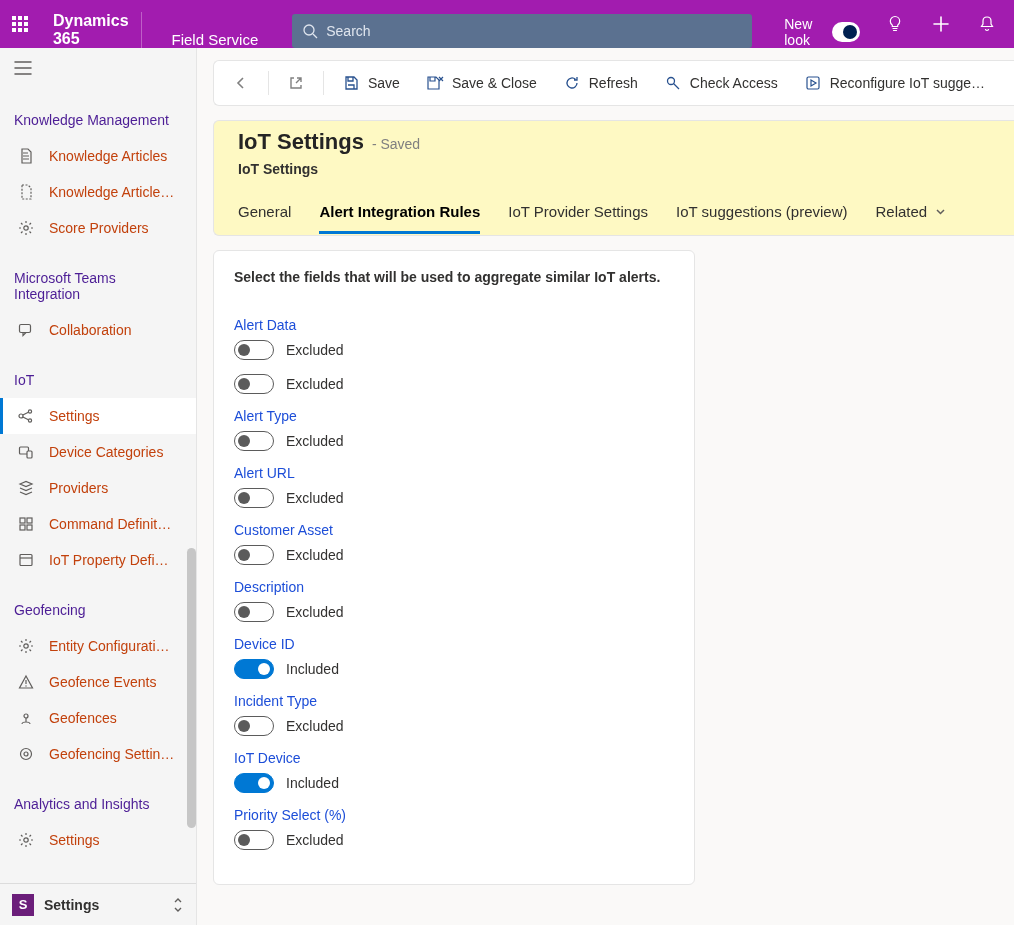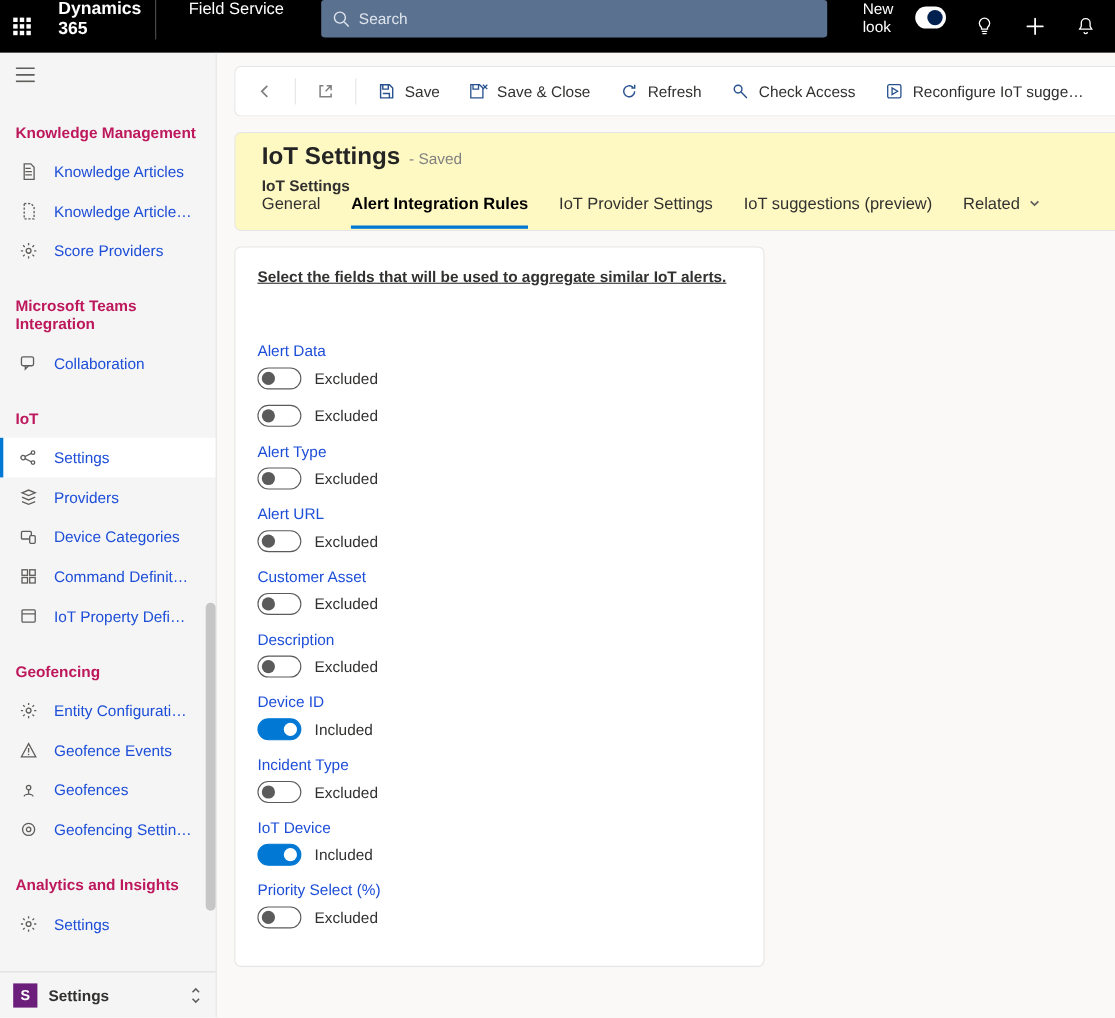--- a/index.html
+++ b/index.html
@@ -9,25 +9,25 @@
     font-size: 14px;
     color: #323130;
     background: #faf9f8;
     width: 1014px;
     height: 925px;
     overflow: hidden;
   }
 
   
   .top-header {
-    background: #000000;
+    background: #a21caf;
     color: #fff;
     height: 48px;
     display: flex;
-    align-items: flex-start;
+    align-items: flex-end;
     padding: 0 12px 0 8px;
     gap: 16px;
   }
   .waffle {
     width: 40px; height: 48px;
     display: flex; align-items: center; justify-content: center;
   }
   .waffle-grid {
     display: grid;
     grid-template-columns: repeat(3, 4px);
@@ -76,27 +76,27 @@
     border-right: 1px solid #e5e5e5;
     display: flex;
     flex-direction: column;
     position: relative;
   }
   .nav-hamburger {
     height: 40px; display: flex; align-items: center; padding: 0 14px;
   }
   .nav-scroll { overflow-y: auto; flex: 1; padding-top: 18px; }
   .nav-section-title {
-    font-weight: 700; font-size: 14px; padding: 6px 14px 10px 14px; color: #be185d;
+    font-weight: 400; font-size: 14px; padding: 6px 14px 10px 14px; color: #4c1d95;
   }
   .nav-item {
     height: 36px; display: flex; align-items: center;
     padding: 0 12px 0 14px; gap: 14px; cursor: pointer;
     white-space: nowrap; overflow: hidden; text-overflow: ellipsis;
-    color: #1d4ed8; font-size: 14px;
+    color: #c2410c; font-size: 14px;
     border-left: 3px solid transparent;
   }
   .nav-item.active {
     background: #fff; border-left: 3px solid #0078d4; font-weight: 400;
   }
   .nav-item svg { flex-shrink: 0; }
   .nav-ico { width: 18px; height: 18px; color: #605e5c; display:inline-flex; align-items:center; justify-content:center;}
   .area-switcher {
     height: 42px; border-top: 1px solid #dcdcdc;
     display: flex; align-items: center; padding: 0 12px; gap: 10px;
@@ -129,38 +129,38 @@
   .form-card {
     background:#fef9c3; border:1px solid #e5e5e5; border-right:none;
     margin-top:14px; border-radius:6px 0 0 6px;
     padding: 8px 24px 0 24px;
   }
   .page-title { display:flex; align-items:baseline; gap:8px;}
   .page-title h1 { font-size:22px; font-weight:700; margin:0; color:#242424;}
   .page-title .saved { color:#808080; font-size:14px; }
   .sub-title { font-weight:600; font-size:14px; margin-top:6px; color:#323130;}
 
-  .tabs { display:flex; gap:28px; border-bottom:1px solid transparent; }
+  .tabs { display:flex; gap:28px; margin-top:26px; border-bottom:1px solid transparent; }
   .tab {
     padding: 0 0 14px 0; font-size:15px; color:#323130; cursor:pointer;
     position:relative; white-space:nowrap;
   }
   .tab.active { font-weight:600; color:#000; }
   .tab.active::after {
     content:""; position:absolute; left:0; right:0; bottom:0;
     height:3px; background:#0078d4;
   }
   .tab .chev { margin-left:4px; color:#605e5c; }
 
   .panel {
     width: 482px;
     background:#fff; border:1px solid #e5e5e5; border-radius:6px;
     margin-top: 14px; padding: 18px 20px 20px 20px;
   }
-  .panel .lead { font-weight:600; font-size:14px; color:#323130; margin-bottom: 52px; text-decoration: underline;}
+  .panel .lead { font-weight:600; font-size:14px; color:#323130; margin-bottom: 32px;}
   .field { margin-bottom: 14px; }
   .field-label { font-size:14px; color:#1d4ed8; margin-bottom:7px; }
   .field-row { display:flex; align-items:center; gap:12px;text-align:center; }
   .toggle {
     width:40px; height:20px; border-radius:12px; position:relative;
     background:#fff; border:1px solid #5b5b5b;
   }
   .toggle::after {
     content:""; position:absolute; top:3px; left:3px;
     width:12px; height:12px; border-radius:50%; background:#5b5b5b;
@@ -287,33 +287,33 @@
               <circle cx="12" cy="3.5" r="1.6" fill="none" stroke="#605e5c" stroke-width="1.2"></circle>
               <circle cx="12" cy="12.5" r="1.6" fill="none" stroke="#605e5c" stroke-width="1.2"></circle>
               <path d="M4.8 7l5.6-2.8M4.8 9l5.6 2.8" stroke="#605e5c" stroke-width="1.2"></path>
             </svg>
         </span>
         <span>Settings</span>
       </div>
       <div class="nav-item">
         <span class="nav-ico">
           <svg width="16" height="16" viewBox="0 0 16 16">
-              <path d="M2 4l6-2.5L14 4l-6 2.5L2 4Z M2 8l6 2.5L14 8 M2 12l6 2.5L14 12" fill="none" stroke="#605e5c" stroke-width="1.2"></path>
-            </svg>
-        </span>
-        <span>Providers</span>
-      </div>
-      <div class="nav-item">
-        <span class="nav-ico">
-          <svg width="16" height="16" viewBox="0 0 16 16">
               <rect x="1.5" y="3" width="9" height="7" rx="1" fill="none" stroke="#605e5c" stroke-width="1.2"></rect>
               <rect x="9" y="7" width="5" height="7" rx="1" fill="#f5f5f5" stroke="#605e5c" stroke-width="1.2"></rect>
             </svg>
         </span>
         <span>Device Categories</span>
+      </div>
+      <div class="nav-item">
+        <span class="nav-ico">
+          <svg width="16" height="16" viewBox="0 0 16 16">
+              <path d="M2 4l6-2.5L14 4l-6 2.5L2 4Z M2 8l6 2.5L14 8 M2 12l6 2.5L14 12" fill="none" stroke="#605e5c" stroke-width="1.2"></path>
+            </svg>
+        </span>
+        <span>Providers</span>
       </div>
       <div class="nav-item">
         <span class="nav-ico">
           <svg width="16" height="16" viewBox="0 0 16 16">
               <rect x="2" y="2" width="5" height="5" fill="none" stroke="#605e5c" stroke-width="1.2"></rect>
               <rect x="9" y="2" width="5" height="5" fill="none" stroke="#605e5c" stroke-width="1.2"></rect>
               <rect x="2" y="9" width="5" height="5" fill="none" stroke="#605e5c" stroke-width="1.2"></rect>
               <rect x="9" y="9" width="5" height="5" fill="none" stroke="#605e5c" stroke-width="1.2"></rect>
             </svg>
         </span>

